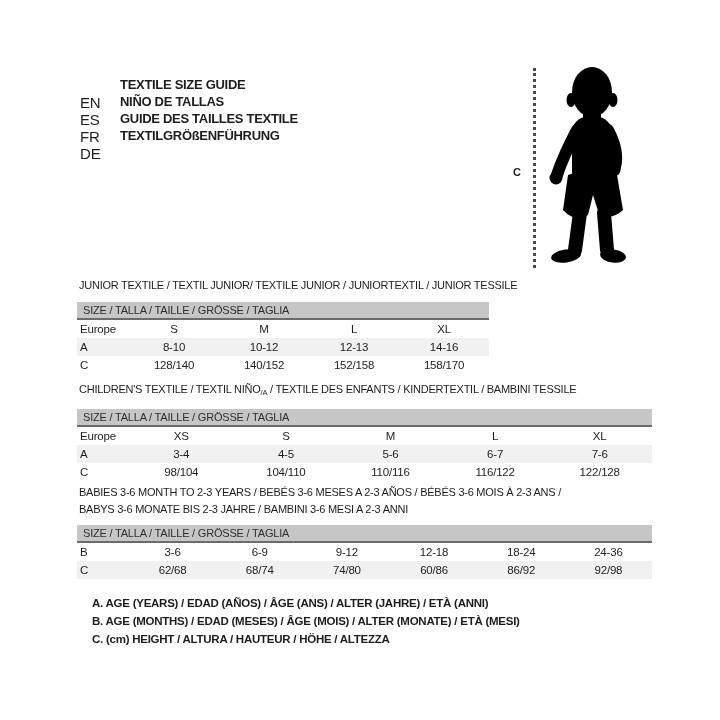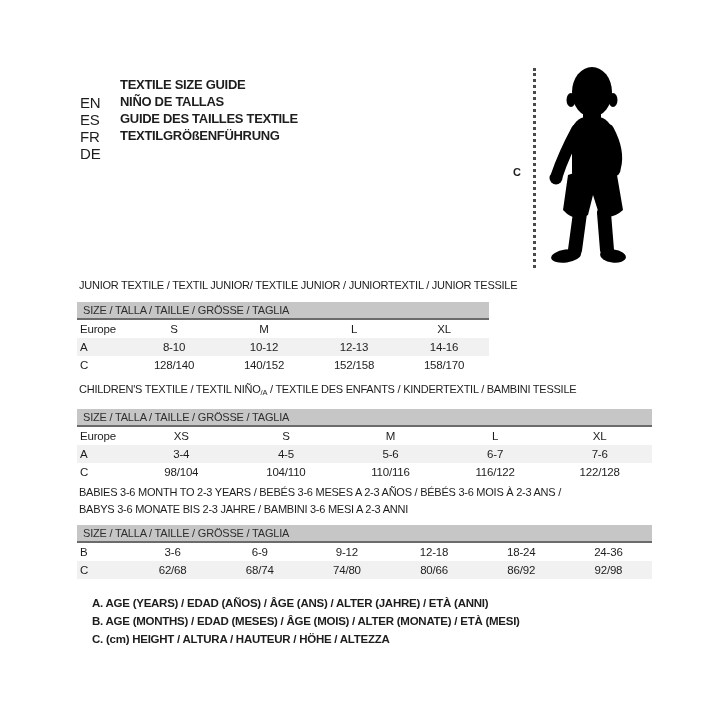--- a/index.html
+++ b/index.html
@@ -204,21 +204,21 @@
         <td>9-12</td>
         <td>12-18</td>
         <td>18-24</td>
         <td>24-36</td>
       </tr>
       <tr>
         <td class="lbl">C</td>
         <td>62/68</td>
         <td>68/74</td>
         <td>74/80</td>
-        <td>80/66</td>
+        <td>60/86</td>
         <td>86/92</td>
         <td>92/98</td>
       </tr>
     </tbody>
       </table>
   </div>
 
   <div class="notes">
     <div class="note-line">A. AGE (YEARS) / EDAD (AÑOS) / ÂGE (ANS) / ALTER (JAHRE) / ETÀ (ANNI)</div>
     <div class="note-line">B. AGE (MONTHS) / EDAD (MESES) / ÂGE (MOIS) / ALTER (MONATE) / ETÀ (MESI)</div>

